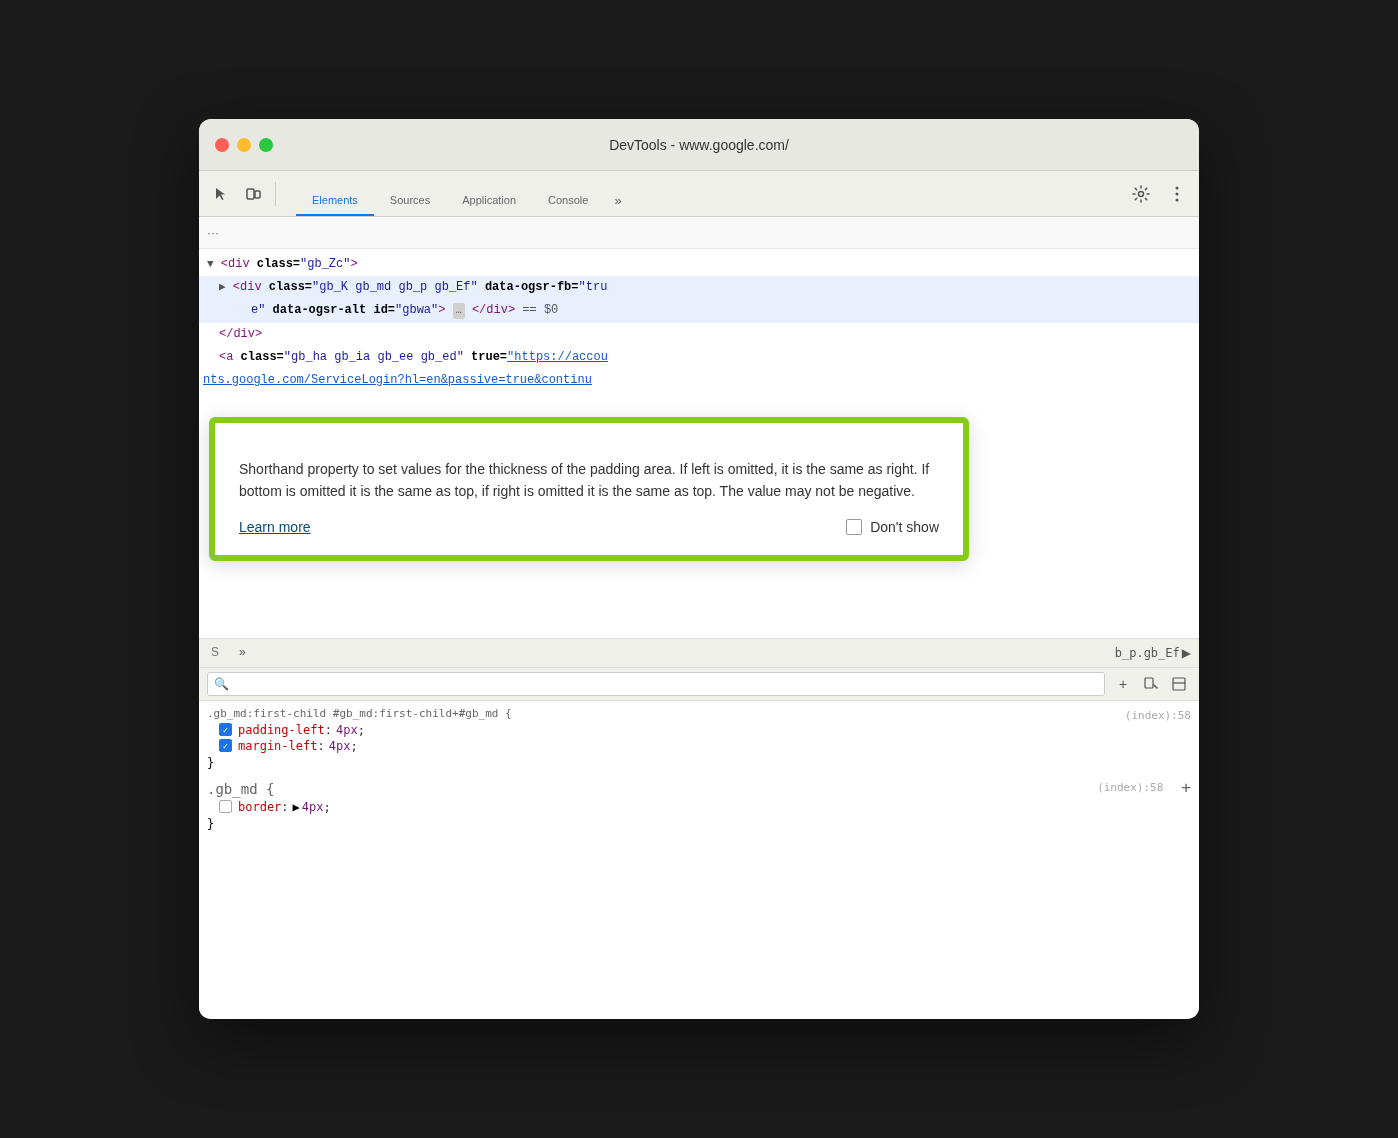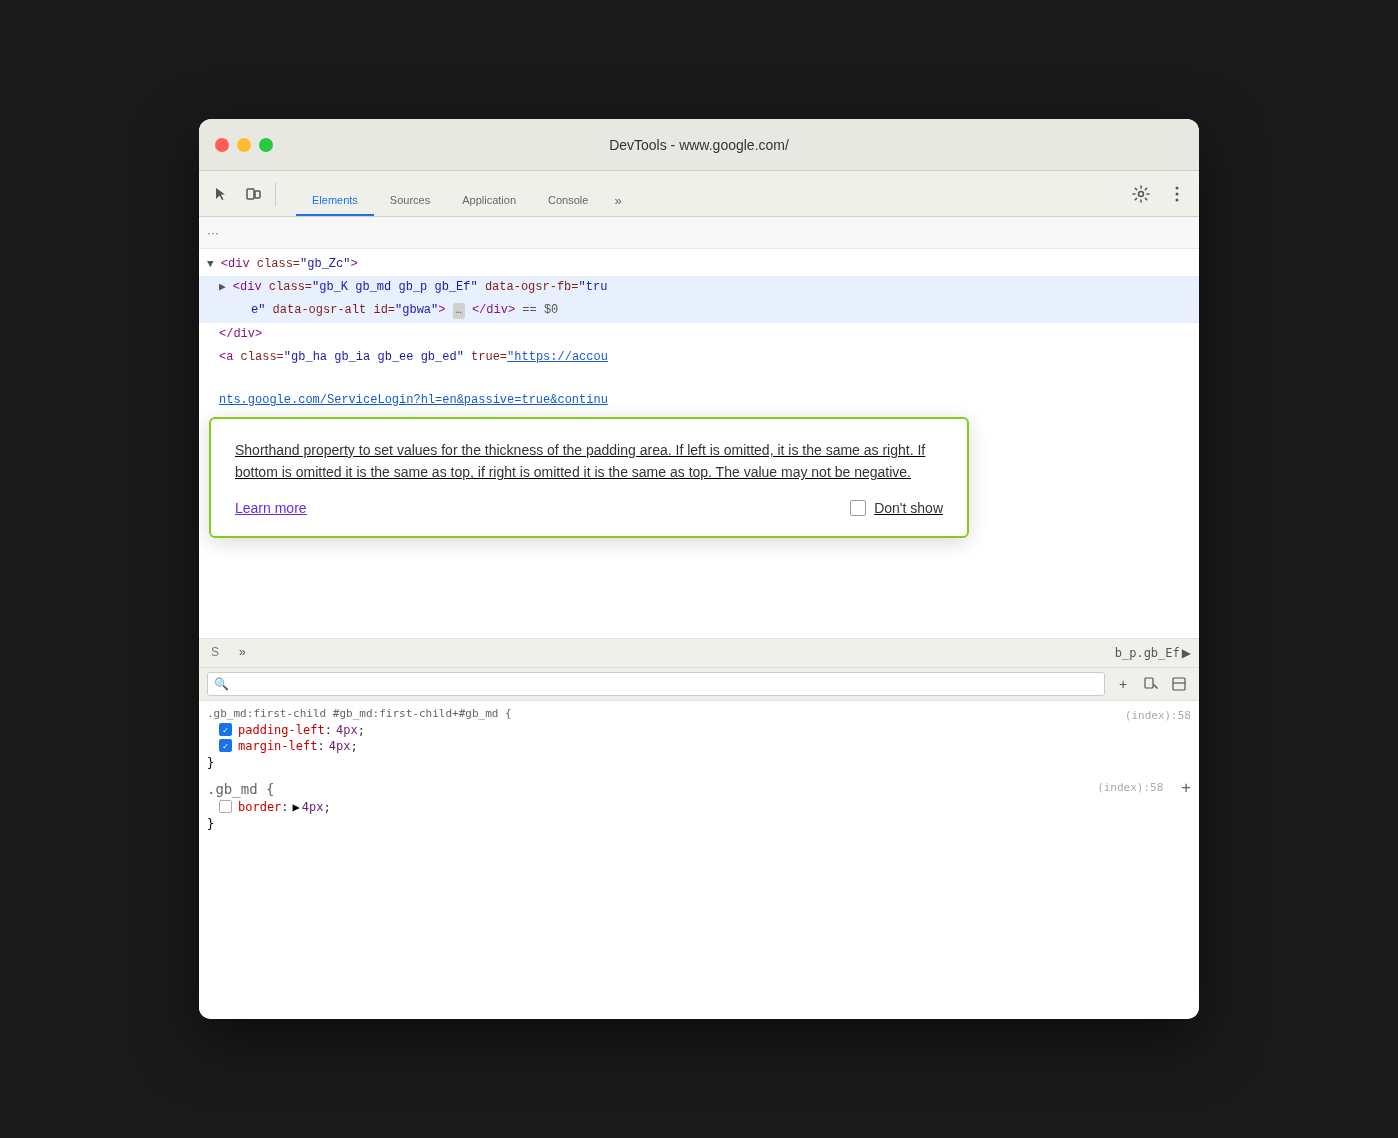--- a/index.html
+++ b/index.html
@@ -177,21 +177,21 @@
       white-space: nowrap;
       line-height: 1.6;
       color: #333;
     }
 
     .html-line.selected {
       background: #e8f0fe;
     }
 
     .tag { color: #881280; }
-    .attr-name { color: #7f1d1d; }
+    .attr-name { color: #000000; font-weight: bold; }
     .attr-value { color: #1a1aa6; }
     .link-blue { color: #1558d6; text-decoration: underline; }
 
     .style-tool-btn {
       width: 24px;
       height: 24px;
       display: flex;
       align-items: center;
       justify-content: center;
       border-radius: 3px;
@@ -236,43 +236,42 @@
       align-items: flex-end;
     }
 
     
     .tooltip-popup {
       position: absolute;
       top: 200px;
       left: 10px;
       width: 760px;
       background: #fff;
-      border: 2px solid #84cc16;
+      border: 6px solid #84cc16;
       border-radius: 6px;
       box-shadow: 0 4px 20px rgba(0,0,0,0.15);
-      padding: 20px 24px 20px 24px;
+      padding: 35px 24px 20px 24px;
       z-index: 10;
-      text-decoration: underline;
     }
 
     .tooltip-text {
       font-size: 14px;
       color: #333;
       line-height: 1.6;
       margin-bottom: 16px;
     }
 
     .tooltip-footer {
       display: flex;
       align-items: center;
       justify-content: space-between;
     }
 
     .learn-more-link {
-      color: #6d28d9;
+      color: #0c4a6e;
       text-decoration: underline;
       font-size: 14px;
       cursor: pointer;
     }
 
     .dont-show {
       display: flex;
       align-items: center;
       gap: 8px;
       font-size: 14px;
@@ -396,21 +395,21 @@
         </div>
 
         <div class="html-line" style="padding-left:20px;">
           <span class="tag">&lt;/div&gt;</span>
         </div>
 
         <div class="html-line" style="padding-left:20px;">
           <span class="tag">&lt;a </span><span class="attr-name">class=</span><span class="attr-value">"gb_ha gb_ia gb_ee gb_ed"</span><span class="attr-name"> true=</span><span class="link-blue">"https://accou</span>
         </div>
 
-        <div class="html-line" style="padding-left:20px;margin-top:20px;">
+        <div class="html-line" style="padding-left:4px;">
           <span class="link-blue">nts.google.com/ServiceLogin?hl=en&amp;passive=true&amp;continu</span>
         </div>
 
       </div>
 
       <div style="border-top:1px solid #e0e0e0; flex: 1; display:flex; flex-direction:column; min-height:0;">
 
         <div style="display:flex; background:#f0f0eb; border-bottom:1px solid #e0e0e0; align-items:center; justify-content:space-between;">
           <div style="display:flex;">
             <div class="styles-tab" style="font-size:12px; font-family:sans-serif;">

